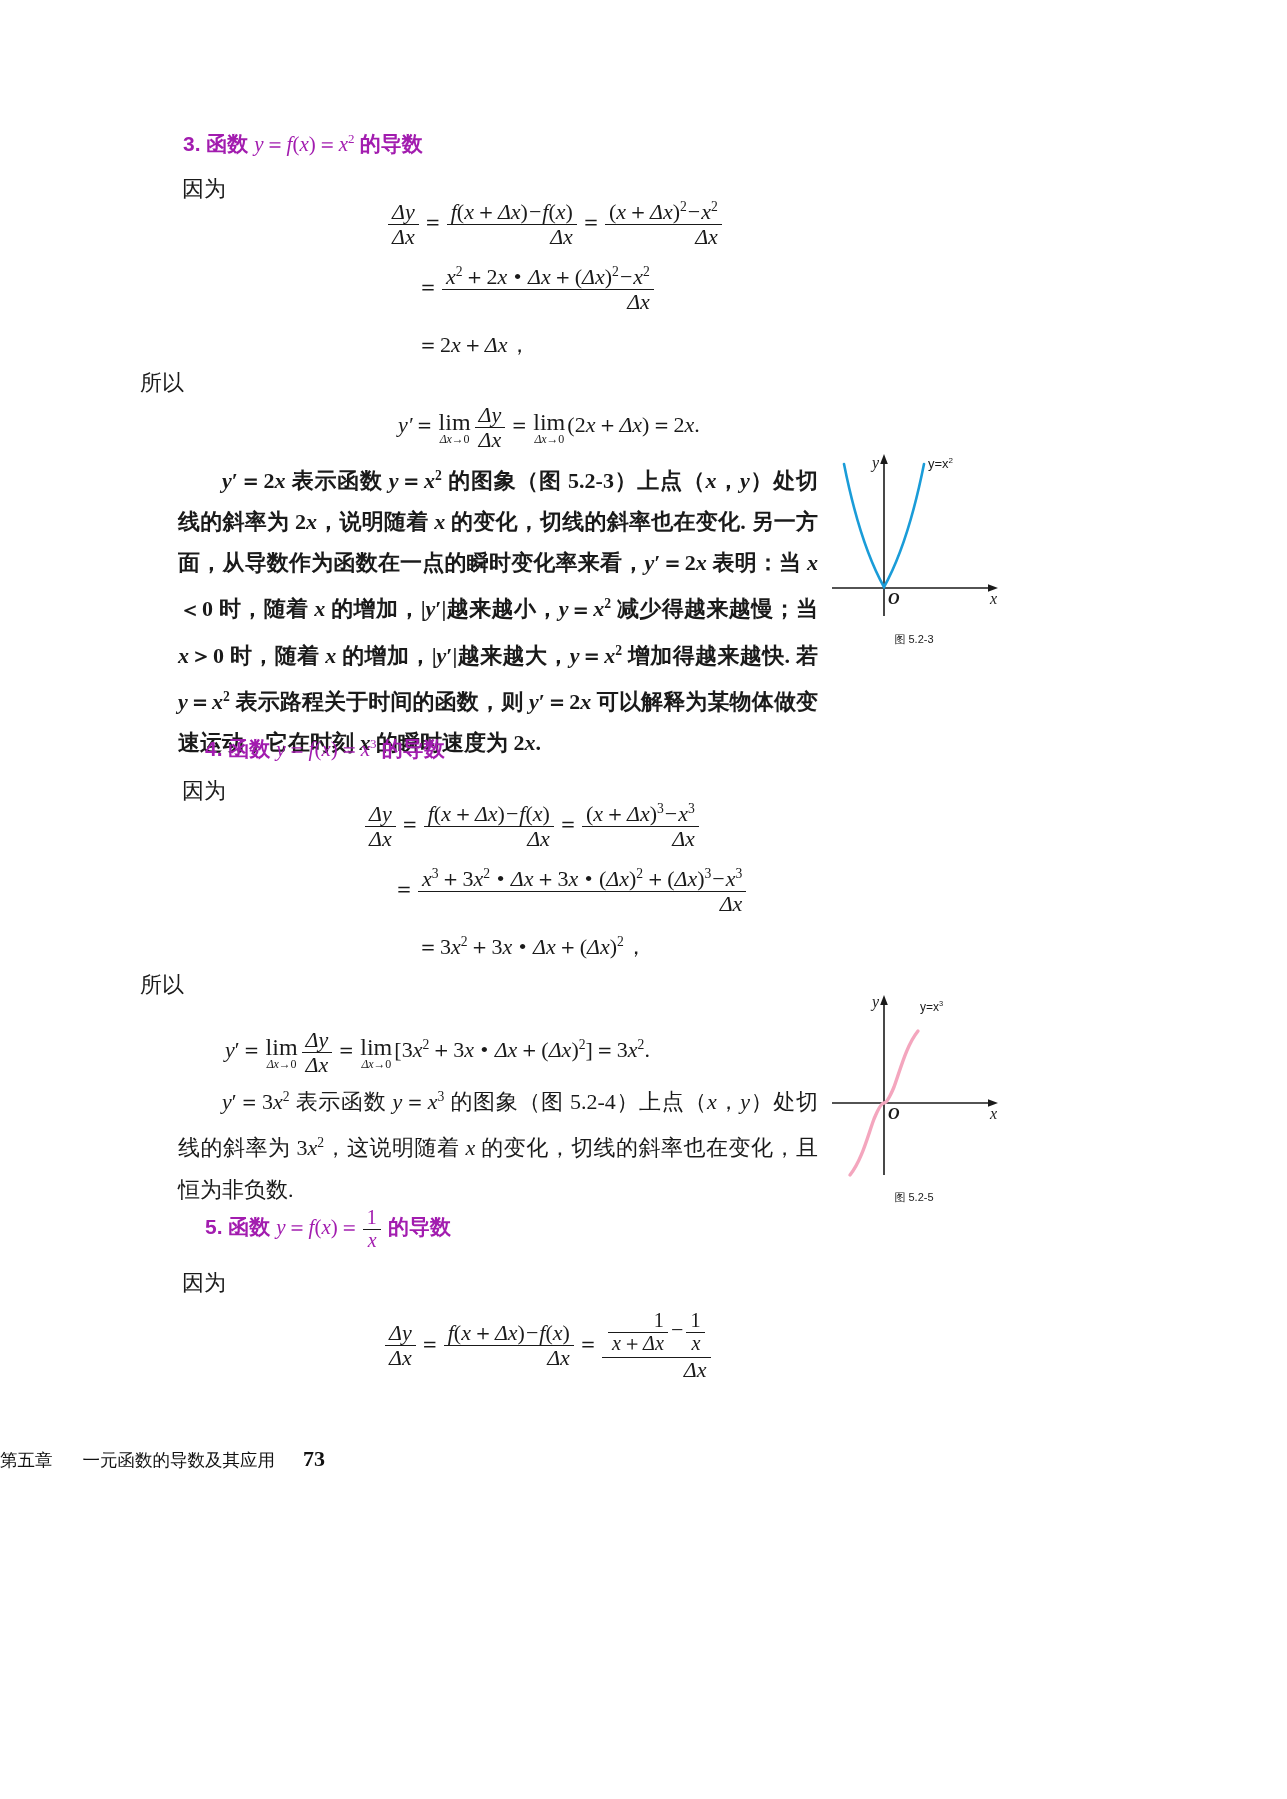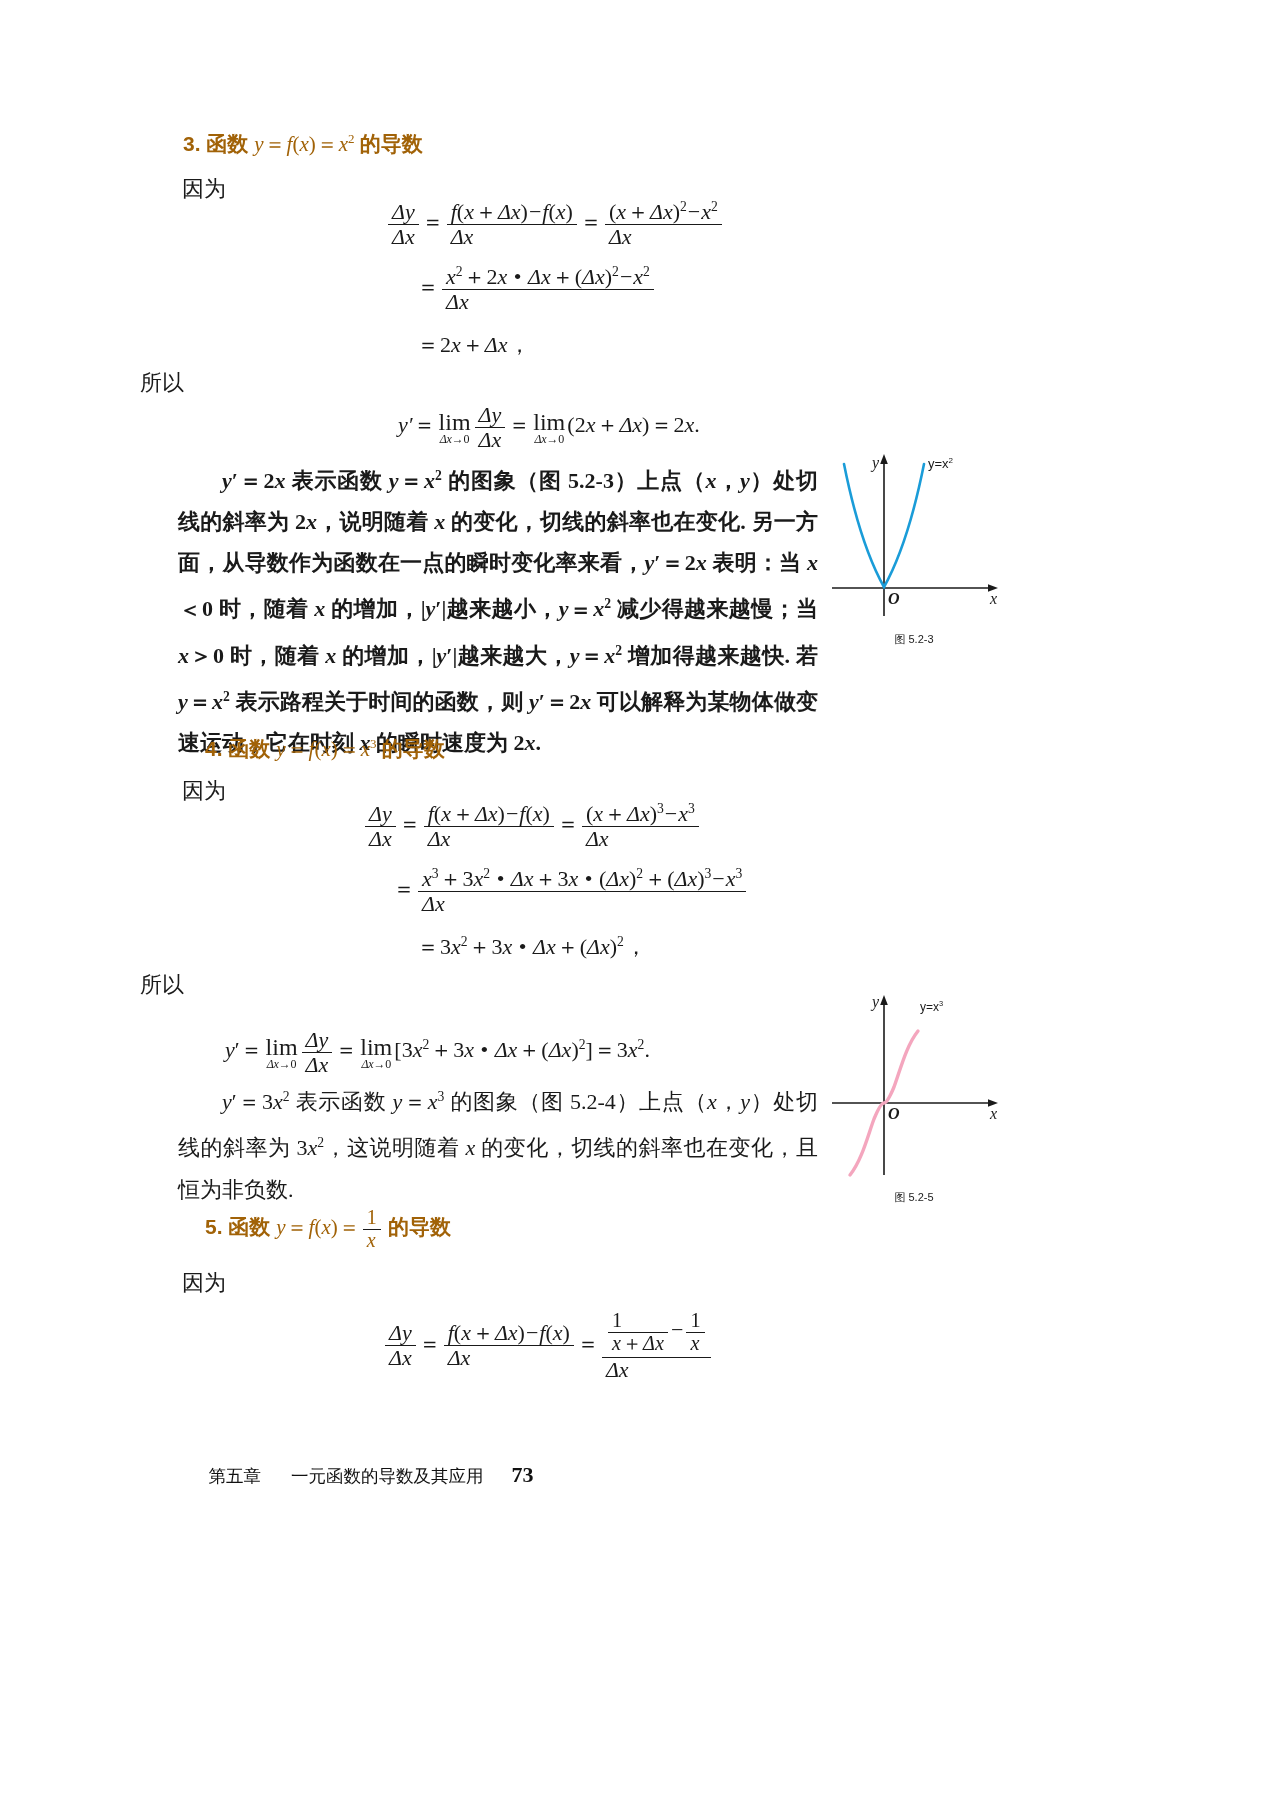--- a/index.html
+++ b/index.html
@@ -12,31 +12,31 @@
     overflow:hidden;
   }
   .page{position:absolute;left:0;top:0;width:1287px;height:1799px;}
 
   
   .mi{font-family:"Liberation Serif","DejaVu Serif",serif;font-style:italic;}
   .mn{font-family:"Liberation Serif","DejaVu Serif",serif;font-style:normal;}
   .op{font-style:normal;padding:0 1px;}
   sup.sp{font-size:.62em;vertical-align:super;font-style:normal;}
 
-  .frac{display:inline-block;vertical-align:middle;text-align:left;line-height:1.08;margin:0 2px;}
+  .frac{display:inline-block;vertical-align:middle;text-align:right;line-height:1.08;margin:0 2px;}
   .frac .num{display:block;padding:0 4px;border-bottom:1.3px solid #1a1a1a;}
   .frac .den{display:block;padding:0 4px;}
 
   .lim{display:inline-block;vertical-align:middle;text-align:center;line-height:1;margin:0 2px;}
   .lim .lw{display:block;font-style:normal;font-size:24px;}
   .lim .ls{display:block;font-size:12px;font-style:normal;letter-spacing:-.2px;margin-top:-1px;}
 
   
   .subhead{
-    color:#a16207;
+    color:#a21caf;
     font-family:"Liberation Sans","DejaVu Sans",sans-serif;
     font-weight:bold;
     font-size:21px;
   }
   .subhead .mth{font-family:"Liberation Serif","DejaVu Serif",serif;font-weight:normal;}
 
   
   .body{
     font-size:22px;
     line-height:41px;
@@ -176,21 +176,21 @@
       <span class="mi">y</span><span class="op">＝</span><span class="mi">f</span>(<span class="mi">x</span>)<span class="op">＝</span><span class="frac" style="font-size:.95em;"><span class="num"><span class="mn">1</span></span><span class="den"><span class="mi">x</span></span></span>
     </span><span>的导数</span>
   </div>
 
   <div class="abs body" style="left:182px;top:1262px;">因为</div>
 
   <div class="abs eq" style="left:383px;top:1310px;">
     <span class="frac"><span class="num"><span class="mi">Δy</span></span><span class="den"><span class="mi">Δx</span></span></span><span class="op">＝</span><span class="frac"><span class="num"><span class="mi">f</span>(<span class="mi">x</span><span class="op">＋</span><span class="mi">Δx</span>)<span class="op">−</span><span class="mi">f</span>(<span class="mi">x</span>)</span><span class="den"><span class="mi">Δx</span></span></span><span class="op">＝</span><span class="frac"><span class="num" style="padding-bottom:2px;"><span class="frac" style="font-size:.92em;"><span class="num"><span class="mn">1</span></span><span class="den"><span class="mi">x</span><span class="op">＋</span><span class="mi">Δx</span></span></span><span class="op">−</span><span class="frac" style="font-size:.92em;"><span class="num"><span class="mn">1</span></span><span class="den"><span class="mi">x</span></span></span></span><span class="den"><span class="mi">Δx</span></span></span>
   </div>
 
-  <div class="abs" style="left:0;top:1446px;width:1027px;text-align:center;padding-right:285px;box-sizing:border-box;margin-top:16px;">
+  <div class="abs" style="left:0;top:1446px;width:1027px;text-align:left;padding-right:285px;box-sizing:border-box;">
     <span class="foot-text">第五章</span>
     <span style="display:inline-block;width:22px;"></span>
     <span class="foot-text">一元函数的导数及其应用</span>
     <span style="display:inline-block;width:20px;"></span>
     <span class="foot-num">73</span>
   </div>
 
 </div>
 
 </body></html>

